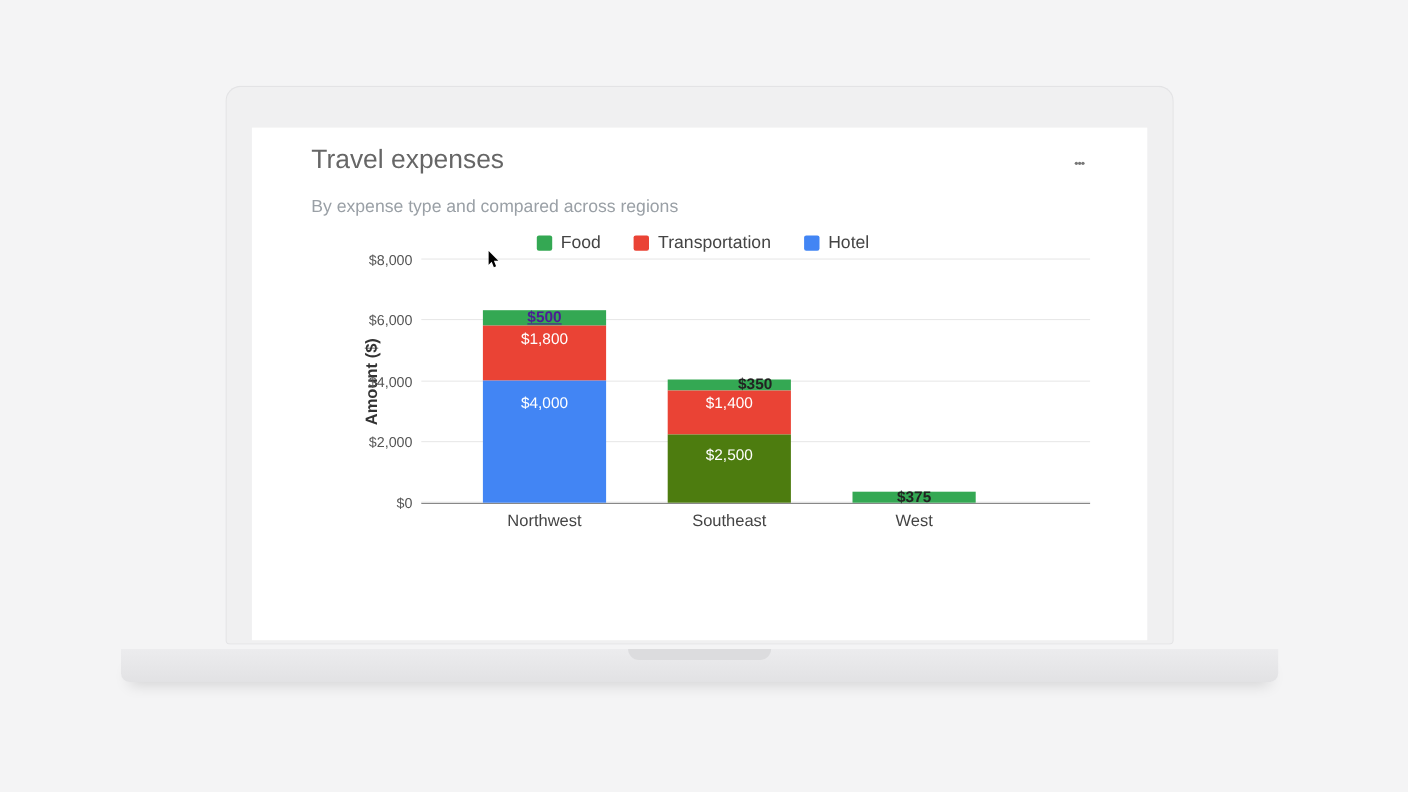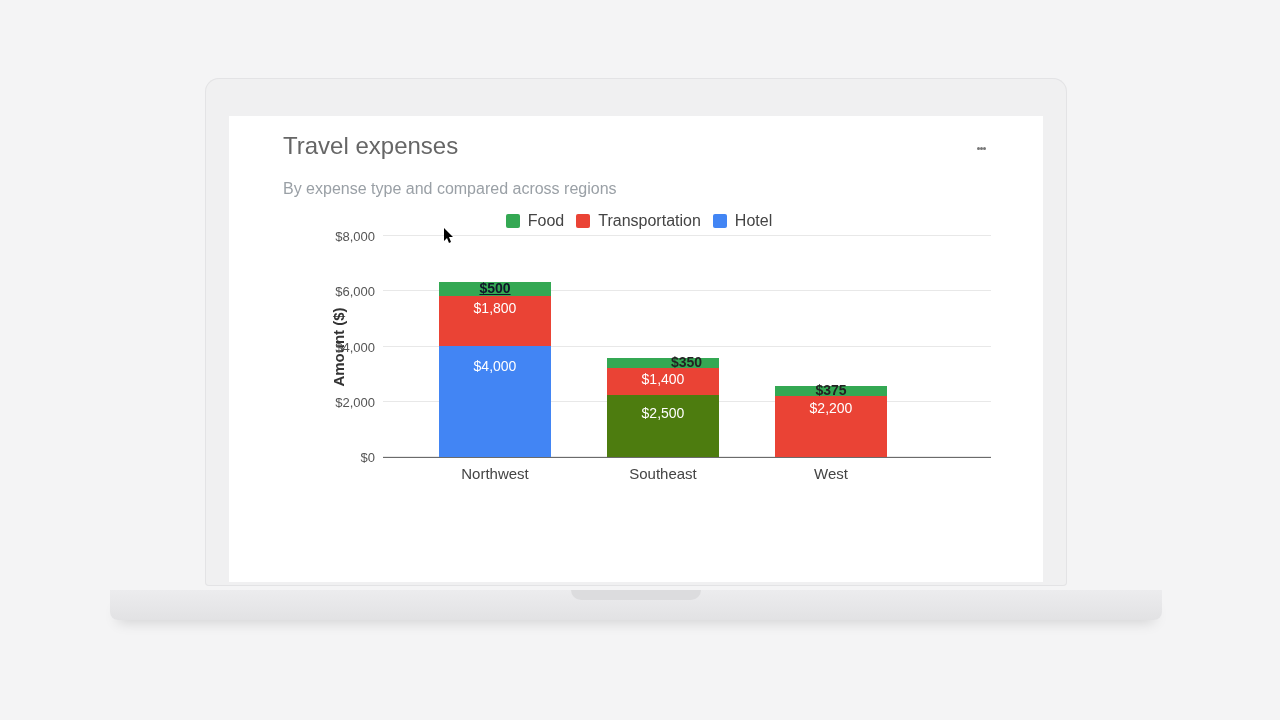--- a/index.html
+++ b/index.html
@@ -59,21 +59,21 @@
     cursor: pointer;
     color: #6b6b6b;
     font-size: 18px;
     letter-spacing: 0;
     line-height: 4px;
   }
   .more-btn span { display:block; width:3px; height:3px; background:#777; border-radius:50%; margin:2px 0; }
 
   .legend {
     display: flex;
-    gap: 12px;
+    gap: 30px;
     justify-content: center;
     margin-top: 14px;
     font-size: 16px;
     color: #444;
   }
   .legend-item { display: flex; align-items: center; gap: 8px; }
   .swatch { width: 14px; height: 14px; border-radius: 2px; }
 
   .plot {
     position: absolute;
@@ -233,50 +233,47 @@
             </div>
           <div class="gridline" style="bottom:75%">
               <span class="ytick">$6,000</span>
             </div>
           <div class="gridline" style="bottom:100%">
               <span class="ytick">$8,000</span>
             </div>
 
           <div class="bar-slot" style="left:56px;">
             <div class="stack-seg" style="height:13.875px; background:#34a853; color:#222;">
-              <div class="seg-label" style="top:-2px; color:#0f172a; font-weight:600;text-decoration:underline;">$500</div>
+              <div class="seg-label" style="top:-2px; color:#4c1d95; font-weight:600;text-decoration:underline;">$500</div>
             </div>
             <div class="stack-seg" style="height:49.95px; background:#ea4335;">
               <div class="seg-label" style="top:4px;">$1,800</div>
             </div>
             <div class="stack-seg" style="height:111px; background:#4285f4;">
               <div class="seg-label" style="top:12px;">$4,000</div>
             </div>
             <div class="cat-label">Northwest</div>
           </div>
 
           <div class="bar-slot" style="left:224px;">
             <div class="stack-seg" style="height:9.7px; background:#34a853;">
               <div class="seg-label" style="top:-4px; color:#222; font-weight:600;margin-left:47px;">$350</div>
             </div>
-            <div class="stack-seg" style="height:27px; background:#ea4335;">
+            <div class="stack-seg" style="height:40px; background:#ea4335;">
               <div class="seg-label" style="top:3px;">$1,400</div>
             </div>
             <div class="stack-seg" style="height:62px; background:#4d7c0f;">
               <div class="seg-label" style="top:10px;">$2,500</div>
             </div>
             <div class="cat-label">Southeast</div>
           </div>
 
           <div class="bar-slot" style="left:392px;">
             <div class="stack-seg" style="height:10.4px; background:#34a853;">
               <div class="seg-label" style="top:-4px; color:#222; font-weight:600;">$375</div>
-            </div>
-            <div class="stack-seg" style="height:61.05px; background:#ea4335;">
-              <div class="seg-label" style="top:4px;">$2,200</div>
             </div>
             <div class="cat-label">West</div>
           </div>
 
         </div>
       </div>
 
 
     </div>
   </div>

